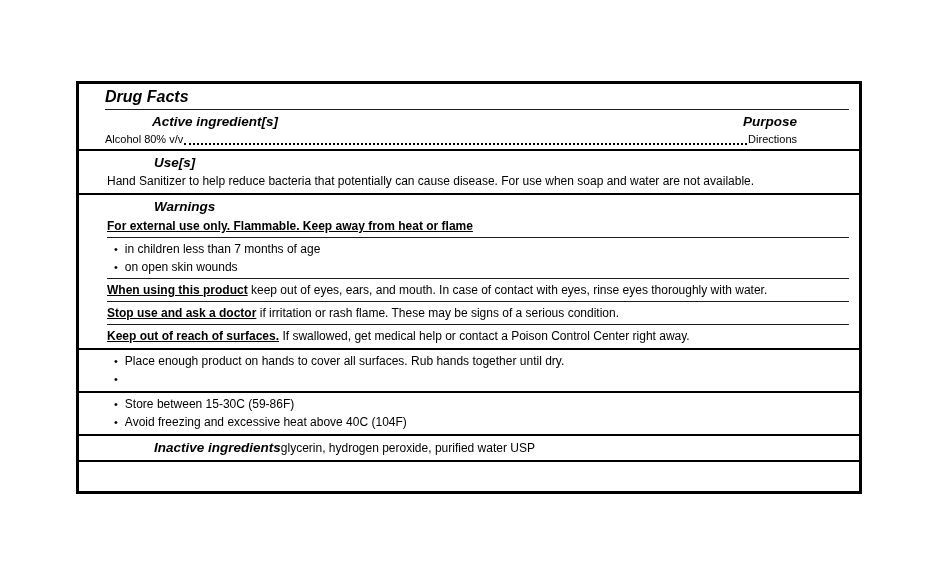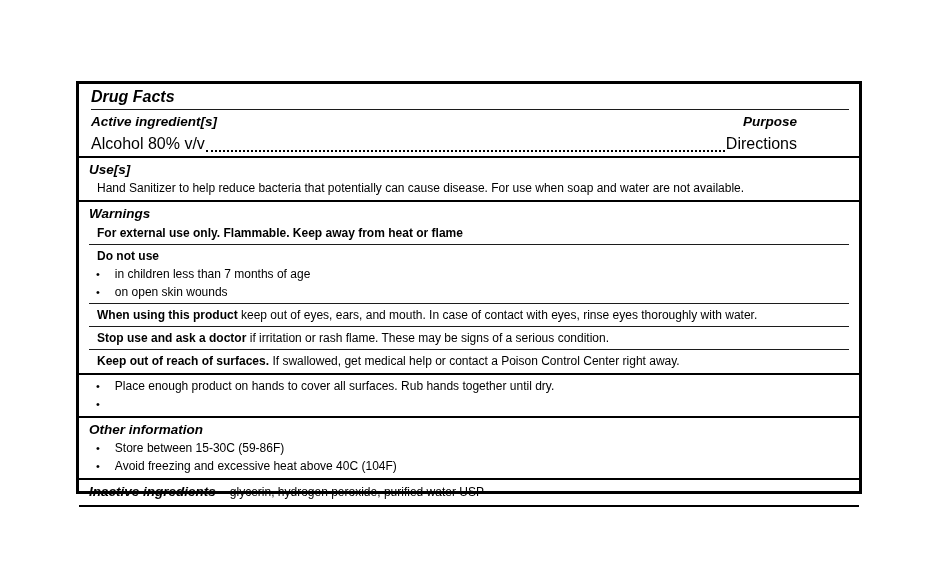--- a/index.html
+++ b/index.html
@@ -15,59 +15,59 @@
     position: absolute;
     left: 76px; top: 81px;
     width: 786px; height: 413px;
     border: 3px solid #000;
     background: #fff;
     display: flex;
     flex-direction: column;
   }
   .section {
     border-top: 2px solid #000;
-    padding: 2px 10px 3px 10px;
+    padding: 2px 10px 3px 28px;
   }
   .section.first { border-top: none; }
   .title-section {
-    padding: 3px 10px 1px 12px;
+    padding: 3px 10px 1px 26px;
   }
   .box-title {
     font-size: 16px;
     font-weight: bold;
     font-style: italic;
     line-height: 1.25;
   }
   .thin-rule {
     height: 0;
     border-bottom: 1.5px solid #1c1c1c;
     margin: 2px 0 2px 0;
   }
   .heading {
     font-size: 13.5px;
     font-weight: bold;
     font-style: italic;
     line-height: 1.45;
+    margin-left: 47px;
   }
   .txt {
     font-size: 12px;
     line-height: 1.5;
-    margin-left: 8px;
   }
-  .bold { font-weight: bold; }
+  .bold { font-weight: bold; text-decoration: underline; }
   .ai-header-row {
     display: flex;
     justify-content: space-between;
     align-items: baseline;
     padding-right: 52px;
   }
   .ai-row {
     display: flex;
     align-items: flex-end;
-    font-size: 16px;
+    font-size: 11px;
     line-height: 1.45;
     padding-right: 52px;
   }
   .dot-leader {
     flex: 1;
     border-bottom: 2px dotted #000;
     margin: 0 1px 3px 1px;
     min-width: 40px;
   }
   .bullet-item {
@@ -77,21 +77,20 @@
     line-height: 1.5;
     padding-left: 7px;
   }
   .bullet-glyph {
     font-size: 11px;
     line-height: 18px;
   }
   .inline-heading-row {
     display: flex;
     align-items: baseline;
-    gap: 6px;
   }
   .footer-empty {
     flex: 1;
     border-top: 2px solid #000;
     min-height: 16px;
   }
 </style>
 </head>
 <body>
 
@@ -113,21 +112,20 @@
 
   <div class="section">
     <div class="heading">Use[s]</div>
     <div class="txt">Hand Sanitizer to help reduce bacteria that potentially can cause disease. For use when soap and water are not available.</div>
   </div>
 
   <div class="section">
     <div class="heading">Warnings</div>
     <div class="txt bold">For external use only. Flammable. Keep away from heat or flame</div>
     <div class="thin-rule"></div>
-    <div class="txt bold">Do not use</div>
     <div class="bullet-item">
       <span class="bullet-glyph">•</span>
       <span class="txt">in children less than 7 months of age</span>
     </div>
     <div class="bullet-item">
       <span class="bullet-glyph">•</span>
       <span class="txt">on open skin wounds</span>
     </div>
     <div class="thin-rule"></div>
     <div class="txt">
@@ -150,21 +148,20 @@
     <div class="bullet-item">
       <span class="bullet-glyph">•</span>
       <span class="txt">Place enough product on hands to cover all surfaces. Rub hands together until dry.</span>
     </div>
     <div class="bullet-item">
       <span class="bullet-glyph">•</span>
     </div>
   </div>
 
   <div class="section">
-    <div class="heading">Other information</div>
     <div class="bullet-item">
       <span class="bullet-glyph">•</span>
       <span class="txt">Store between 15-30C (59-86F)</span>
     </div>
     <div class="bullet-item">
       <span class="bullet-glyph">•</span>
       <span class="txt">Avoid freezing and excessive heat above 40C (104F)</span>
     </div>
   </div>
 

